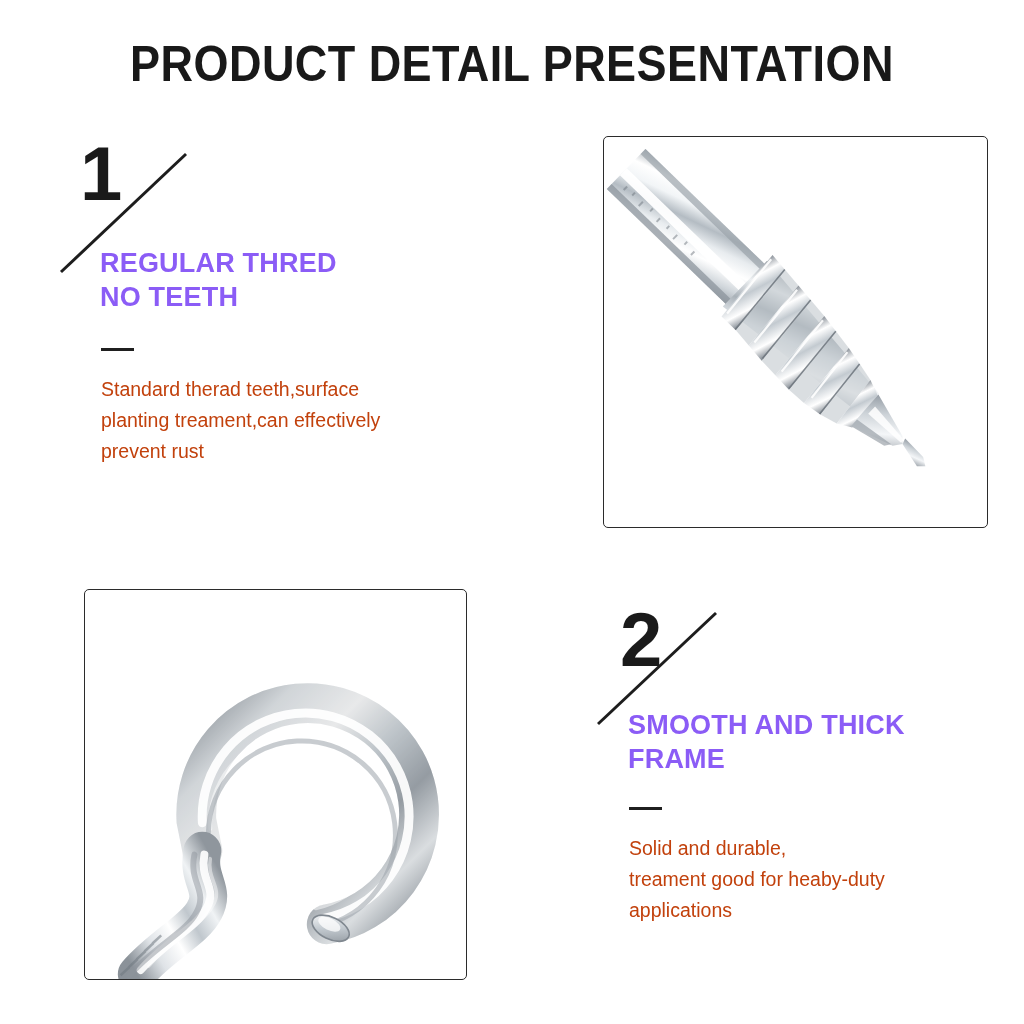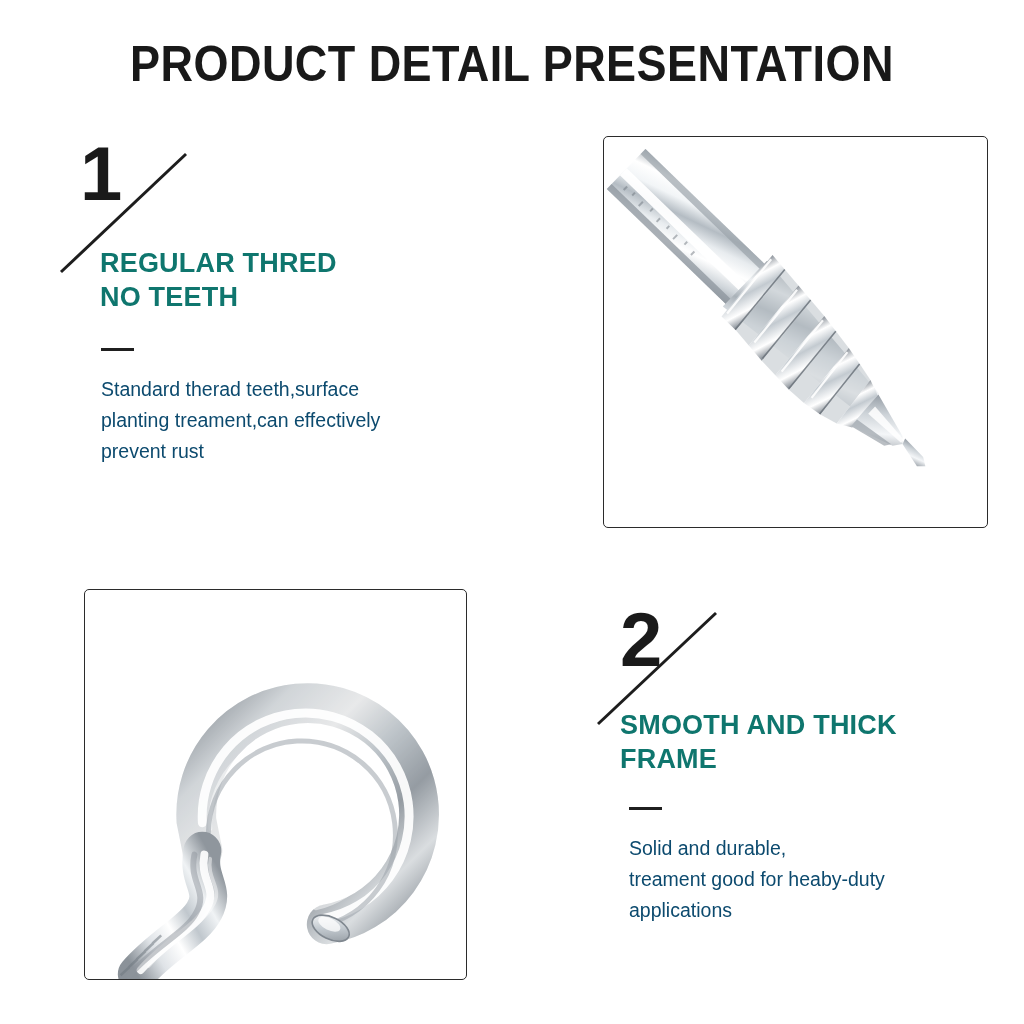--- a/index.html
+++ b/index.html
@@ -74,46 +74,46 @@
   }
 
   .feature-heading {
     position: absolute;
     left: 42px;
     top: 110px;
     font-family: "Liberation Sans", sans-serif;
     font-weight: bold;
     font-size: 27px;
     line-height: 34px;
-    color: #0f766e;
+    color: #8b5cf6;
     letter-spacing: 0.2px;
     white-space: pre-line;
   }
-  .feature-2 .feature-heading { left: 24px; top: 108px; }
+  .feature-2 .feature-heading { left: 32px; top: 108px; }
 
   .divider-dash {
     position: absolute;
     left: 43px;
     top: 212px;
     width: 33px;
     height: 3px;
     background: #1f1f1f;
   }
   .feature-2 .divider-dash { left: 33px; top: 207px; }
 
   .feature-body {
     position: absolute;
     left: 43px;
     top: 238px;
     width: 395px;
     font-family: "Liberation Sans", sans-serif;
     font-weight: normal;
     font-size: 19.5px;
     line-height: 31px;
-    color: #0c4a6e;
+    color: #c2410c;
     white-space: pre-line;
   }
   .feature-2 .feature-body { left: 33px; top: 233px; width: 360px; }
 
   
   .photo-frame {
     position: absolute;
     border: 1.6px solid #2b2b2b;
     border-radius: 5px;
     background: #ffffff;

